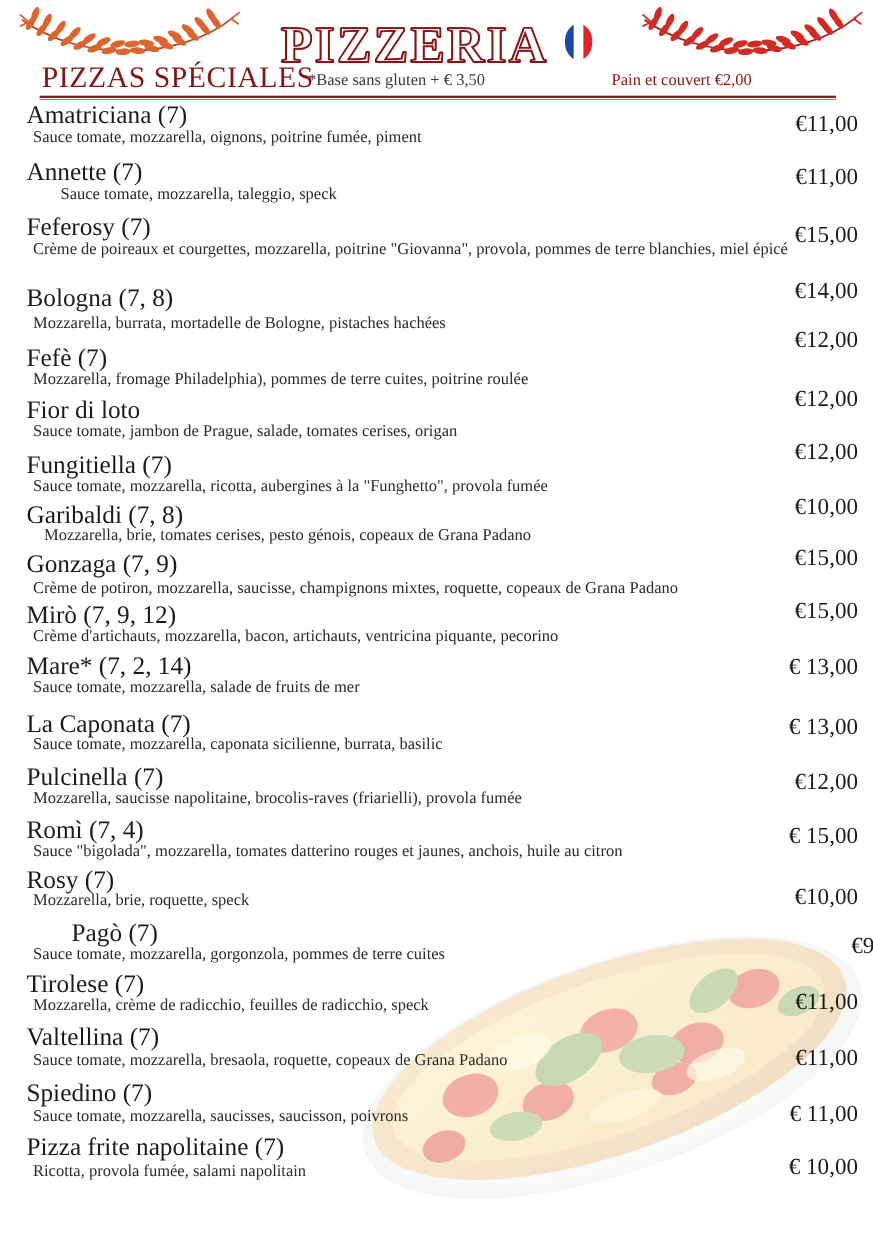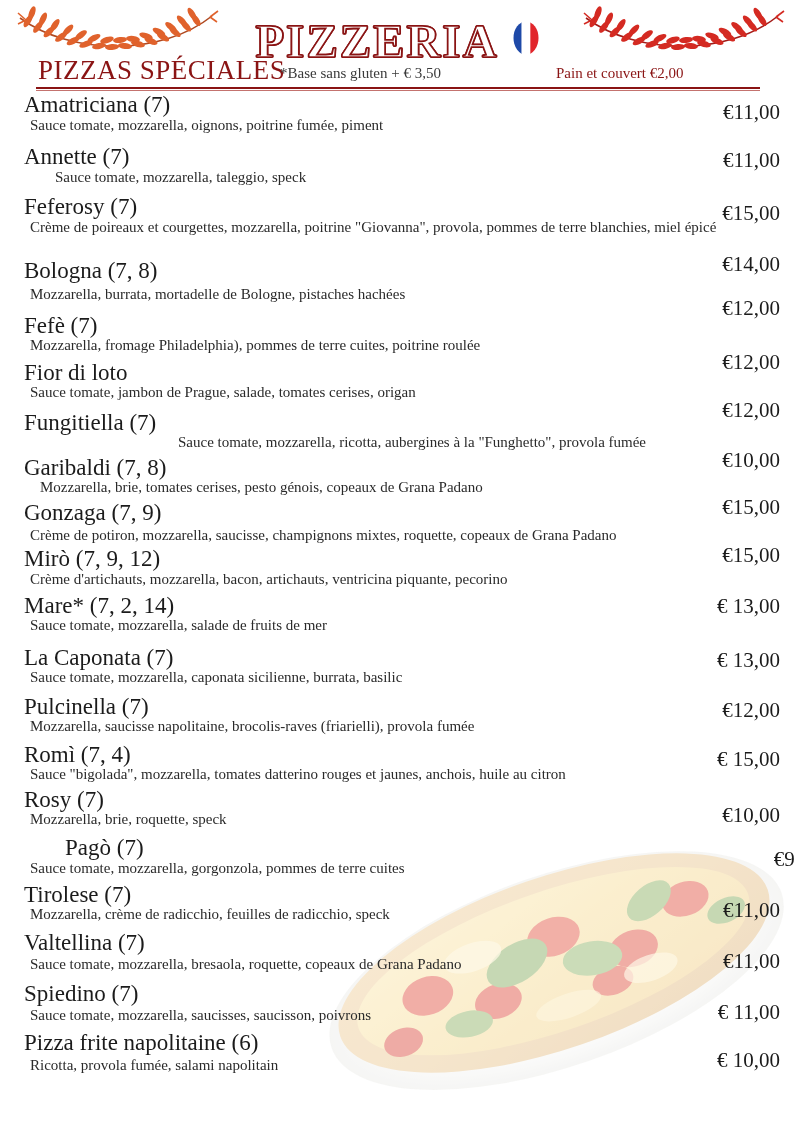--- a/index.html
+++ b/index.html
@@ -351,21 +351,21 @@
           <div class="item-name" style="position: absolute; top: 360px;">Fior di loto</div>
           <div class="item-price" style="position: absolute; top: 350px;">€12,00</div>
         </div>
         <div class="item-desc" style="position: absolute; top: 385px; left: 0px; width: 794px;">Sauce tomate, jambon de Prague, salade, tomates cerises, origan</div>
       </div>
       <div class="menu-item" style="position: absolute; left: 0px; top: 0px; width: 794px;">
         <div class="item-head" style="position: absolute; left: 0px; top: 0px; width: 794px; height: 1123px;">
           <div class="item-name" style="position: absolute; top: 410px;">Fungitiella (7)</div>
           <div class="item-price" style="position: absolute; top: 398px;">€12,00</div>
         </div>
-        <div class="item-desc" style="position: absolute; top: 435px; left: 0px; width: 794px; text-align: center;">Sauce tomate, mozzarella, ricotta, aubergines à la "Funghetto", provola fumée</div>
+        <div class="item-desc" style="position: absolute; top: 435px; left: 0px; width: 794px;">Sauce tomate, mozzarella, ricotta, aubergines à la "Funghetto", provola fumée</div>
       </div>
       <div class="menu-item" style="position: absolute; left: 0px; top: 0px; width: 794px;">
         <div class="item-head" style="position: absolute; left: 0px; top: 0px; width: 794px; height: 1123px;">
           <div class="item-name" style="position: absolute; top: 455px;">Garibaldi (7, 8)</div>
           <div class="item-price" style="position: absolute; top: 448px;">€10,00</div>
         </div>
         <div class="item-desc" style="position: absolute; top: 480px; left: 0px; width: 794px; padding-left: 40px;">Mozzarella, brie, tomates cerises, pesto génois, copeaux de Grana Padano</div>
       </div>
       <div class="menu-item" style="position: absolute; left: 0px; top: 0px; width: 794px;">
         <div class="item-head" style="position: absolute; left: 0px; top: 0px; width: 794px; height: 1123px;">
@@ -439,20 +439,20 @@
       </div>
       <div class="menu-item" style="position: absolute; left: 0px; top: 0px; width: 794px;">
         <div class="item-head" style="position: absolute; left: 0px; top: 0px; width: 794px; height: 1123px;">
           <div class="item-name" style="position: absolute; top: 981px;">Spiedino (7)</div>
           <div class="item-price" style="position: absolute; top: 1000px;">€ 11,00</div>
         </div>
         <div class="item-desc" style="position: absolute; top: 1008px; left: 0px; width: 794px;">Sauce tomate, mozzarella, saucisses, saucisson, poivrons</div>
       </div>
       <div class="menu-item" style="position: absolute; left: 0px; top: 0px; width: 794px;">
         <div class="item-head" style="position: absolute; left: 0px; top: 0px; width: 794px; height: 1123px;">
-          <div class="item-name" style="position: absolute; top: 1030px;">Pizza frite napolitaine (6)</div>
+          <div class="item-name" style="position: absolute; top: 1030px;">Pizza frite napolitaine (7)</div>
           <div class="item-price" style="position: absolute; top: 1048px;">€ 10,00</div>
         </div>
         <div class="item-desc" style="position: absolute; top: 1058px; left: 0px; width: 794px;">Ricotta, provola fumée, salami napolitain</div>
       </div>
     </div>
 
 </div>
 
 </body></html>

